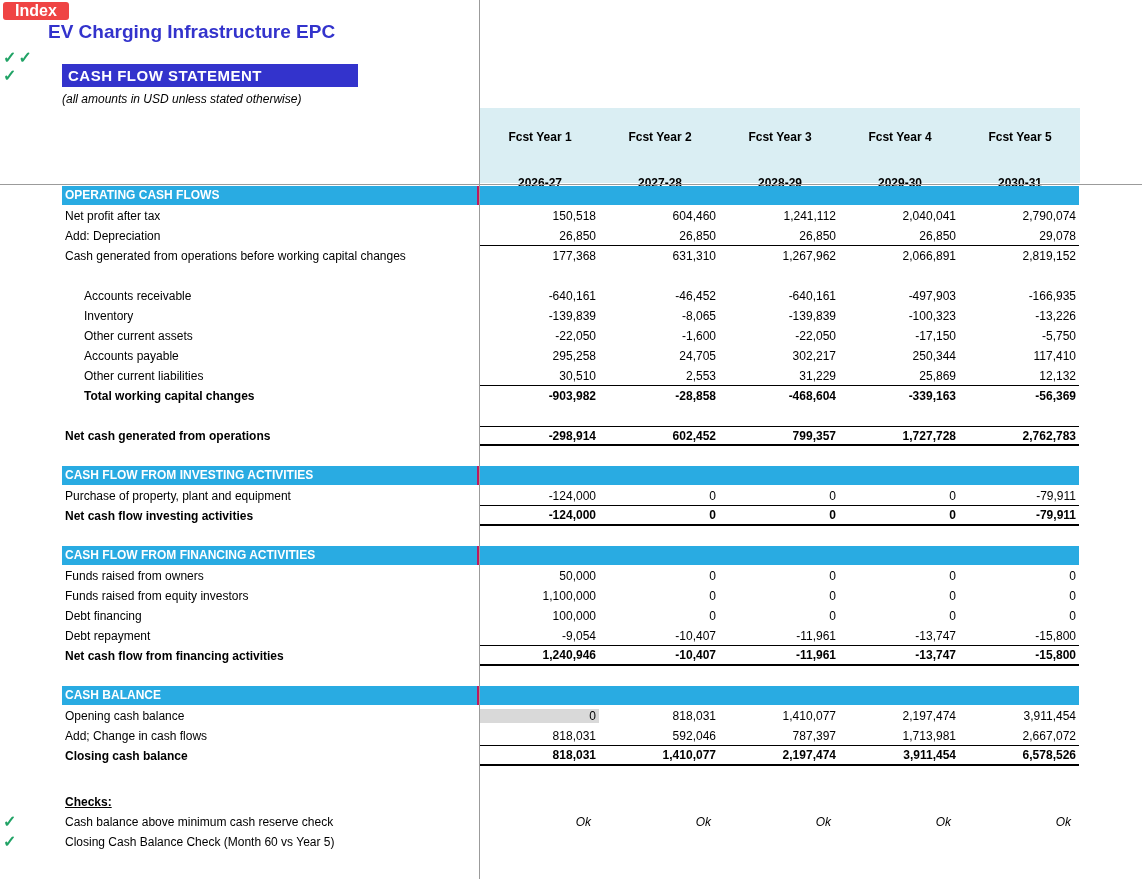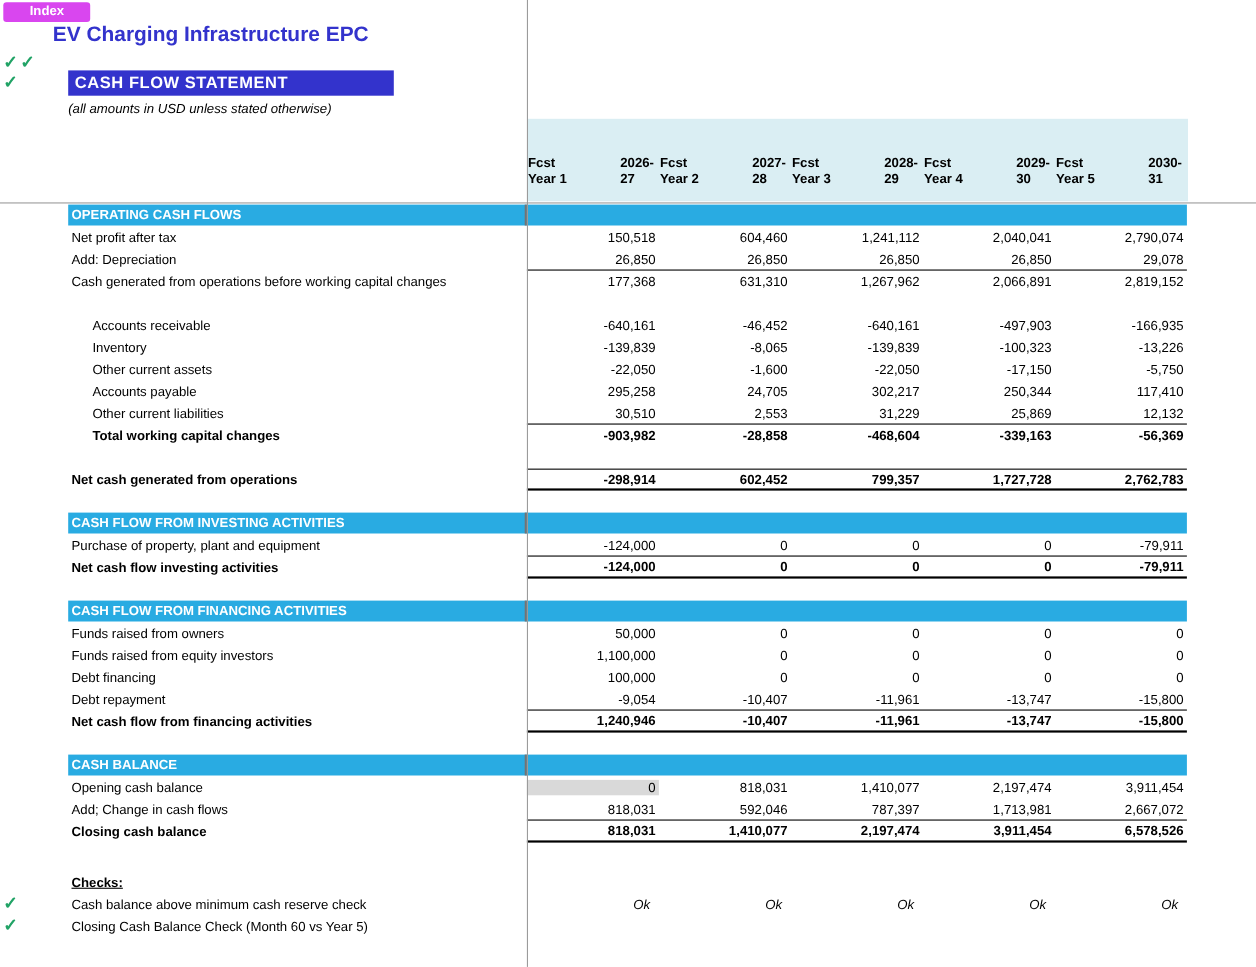--- a/index.html
+++ b/index.html
@@ -5,60 +5,60 @@
   html,body { margin:0; padding:0; background:#fff; }
   .sheet {
     position:relative; width:1142px; height:879px; background:#ffffff;
     font-family:"Liberation Sans", sans-serif; font-size:12px; color:#000;
     overflow:hidden;
   }
   .vline { position:absolute; left:479px; top:0; width:1px; height:879px; background:#9b9b9b; z-index:4; }
   .hline { position:absolute; left:0; top:184px; width:1142px; height:1px; background:#9b9b9b; z-index:4; }
 
   .index-btn {
-    position:absolute; left:3px; top:2px; background:#d946ef; color:#fff;
-    font-weight:bold; font-size:12px; line-height:13px; padding:2px 24px 3px;
+    position:absolute; left:3px; top:2px; background:#ef4444; color:#fff;
+    font-weight:bold; font-size:16px; line-height:13px; padding:2px 12px 3px;
     border-radius:3px; cursor:pointer; z-index:6;
   }
   .title { position:absolute; left:48px; top:21px; font-size:19px; font-weight:bold; color:#3333cc; white-space:nowrap; }
   .tick { color:#21a366; font-weight:bold; font-size:16px; line-height:16px; }
   .ticks-a { position:absolute; left:3px; top:50px; letter-spacing:2px; }
   .ticks-b { position:absolute; left:3px; top:68px; }
   .banner {
     position:absolute; left:62px; top:64px; width:296px; height:23px;
     background:#3333cc; color:#ffffff; font-size:15px; font-weight:bold;
     line-height:23px; padding-left:6px; box-sizing:border-box; letter-spacing:0.5px; white-space:nowrap;
   }
   .subtitle { position:absolute; left:62px; top:92px; font-style:italic; font-size:12px; white-space:nowrap; }
   .ywt { position:absolute; left:482px; top:108px; font-weight:bold; font-size:12px; white-space:nowrap; }
 
   .colband { position:absolute; left:480px; top:108px; width:600px; height:75px; background:#daeef3; display:flex; z-index:1; }
   .colband .col {
-    width:120px; box-sizing:border-box; display:flex; flex-direction:row;
+    width:120px; box-sizing:border-box; display:flex; flex-direction:column;
     align-items:center; justify-content:space-between; padding:22px 0 4px; font-weight:bold;gap:32px;
   }
 
   .grid { position:absolute; left:62px; top:186px; width:1017px; z-index:2; }
   .row { display:flex; height:20px; align-items:center; position:relative; }
   .row.sp  { height:20px; }
   .row.sp26 { height:26px; }
   .lbl { width:417px; padding-left:3px; box-sizing:border-box; white-space:nowrap; overflow:hidden; }
   .lbl.ind { padding-left:22px; }
   .data { width:600px; height:100%; display:flex; align-items:center; box-sizing:border-box; }
   .cell { width:120px; text-align:right; padding-right:3px; box-sizing:border-box; white-space:nowrap; }
   .b { font-weight:bold; }
   .u1 { border-bottom:1px solid #000; }
   .u2 { border-bottom:2px solid #000; }
   .t1 { border-top:1px solid #000000; }
   .g { background:#d9d9d9; }
 
   .row.sec { height:19px; margin-bottom:1px; }
   .row.sec .lbl {
     background:#29abe2; color:#fff; font-weight:bold; height:100%;
-    line-height:19px; border-right:2px solid #737373;
+    line-height:19px; border-right:2px solid #be185d;
   }
   .row.sec .data { background:#29abe2; }
 
   .checks-head { text-decoration:underline; }
   .row-tick { position:absolute; left:-59px; top:2px; }
   .ok-cells .cell { font-style:italic; padding-right:8px; }
 </style>
 </head>
 <body>
 

